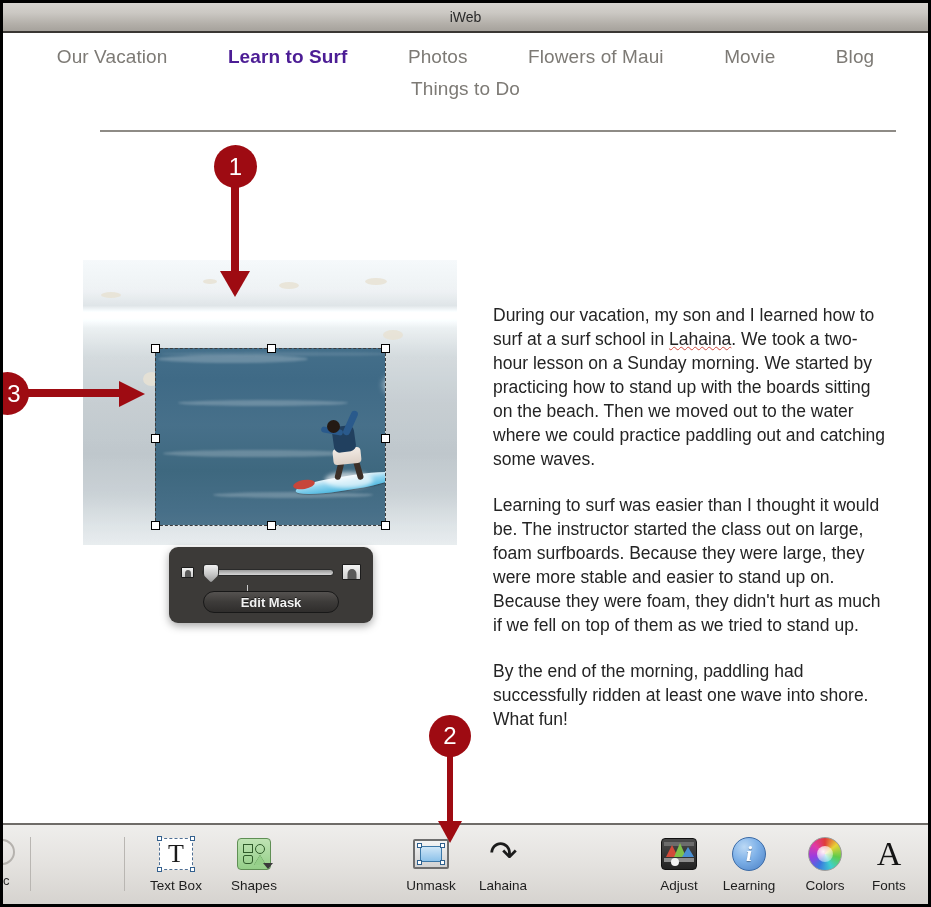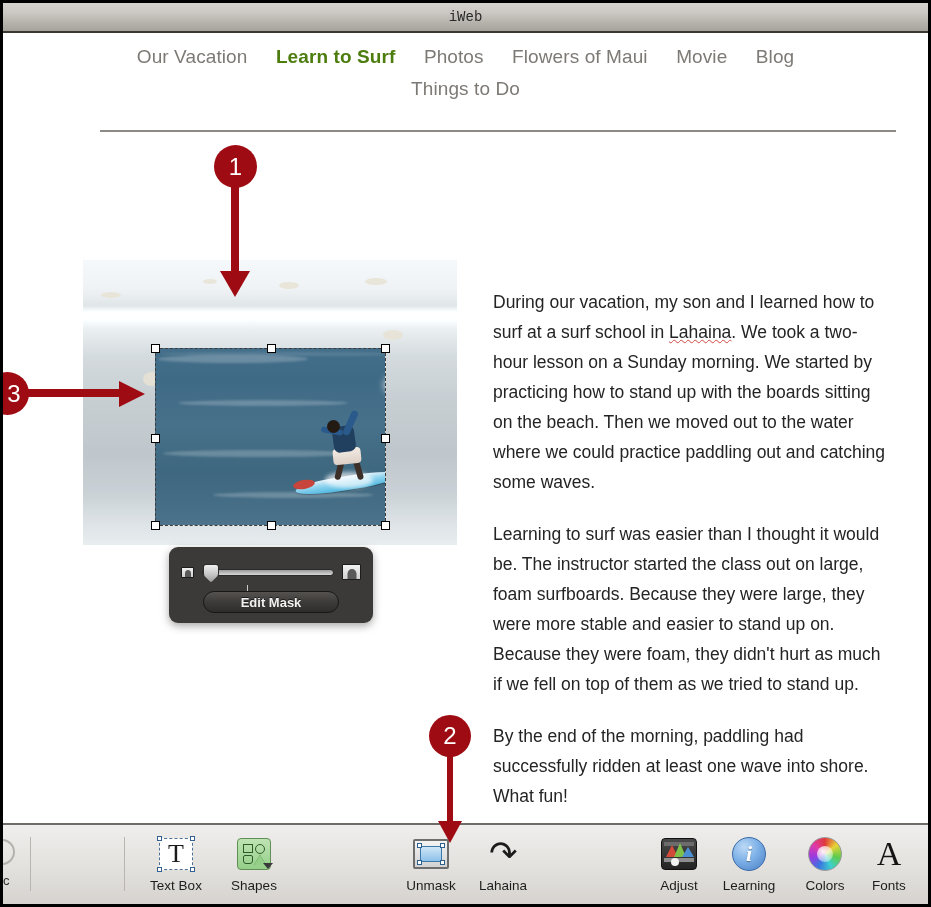--- a/index.html
+++ b/index.html
@@ -29,21 +29,21 @@
     height: 30px;
     background: linear-gradient(to bottom, #d6d3cf 0%, #cbc8c3 35%, #b3afa9 75%, #a6a29c 100%);
     border-bottom: 2px solid #3a3733;
     display: flex;
     align-items: center;
     justify-content: center;
   }
   .titlebar-text {
     font-size: 14px;
     color: #2a2a2a;
-    font-family: Liberation Mono, monospace;
+    font-family: Liberation Sans, sans-serif;
   }
 
   
   .canvas {
     position: absolute;
     left: 0; top: 32px;
     width: 925px;
     height: 790px;
     background: #ffffff;
   }
@@ -55,24 +55,24 @@
     text-align: center;
     line-height: 1.0;
   }
   .nav-row { width: 100%; text-align: center; }
   .nav-row.second { margin-top: 13px; }
   .nav-item {
     display: inline-block;
     font-size: 19px;
     color: #7d7a75;
     font-family: "Liberation Sans", sans-serif;
-    margin: 0 12px;
+    margin: 0 28px;
     letter-spacing: 0.1px;
   }
-  .nav-item.active { color: #4d7c0f; font-weight: bold; }
+  .nav-item.active { color: #4c1d95; font-weight: bold; }
 
   .nav-rule {
     position: absolute;
     left: 97px; top: 95px;
     width: 796px;
     height: 2px;
     background: #8e8b86;
   }
 
   .page-title {
@@ -313,24 +313,24 @@
     display: flex;
     align-items: center;
     justify-content: center;
     text-shadow: 0 -1px 0 rgba(0,0,0,.6);
     font-family: "Liberation Sans", sans-serif;
   }
 
   
   .body-copy {
     position: absolute;
-    left: 490px; top: 252px;
+    left: 490px; top: 268px;
     width: 395px;
     font-size: 17.5px;
-    line-height: 30px;
+    line-height: 24px;
     color: #242424;
     font-family: "Liberation Sans", sans-serif;
   }
   .body-copy p { margin-bottom: 22px; }
   .misspell {
     text-decoration: underline;
     text-decoration-style: wavy;
     text-decoration-color: #d04a3f;
     text-decoration-thickness: 1px;
   }

